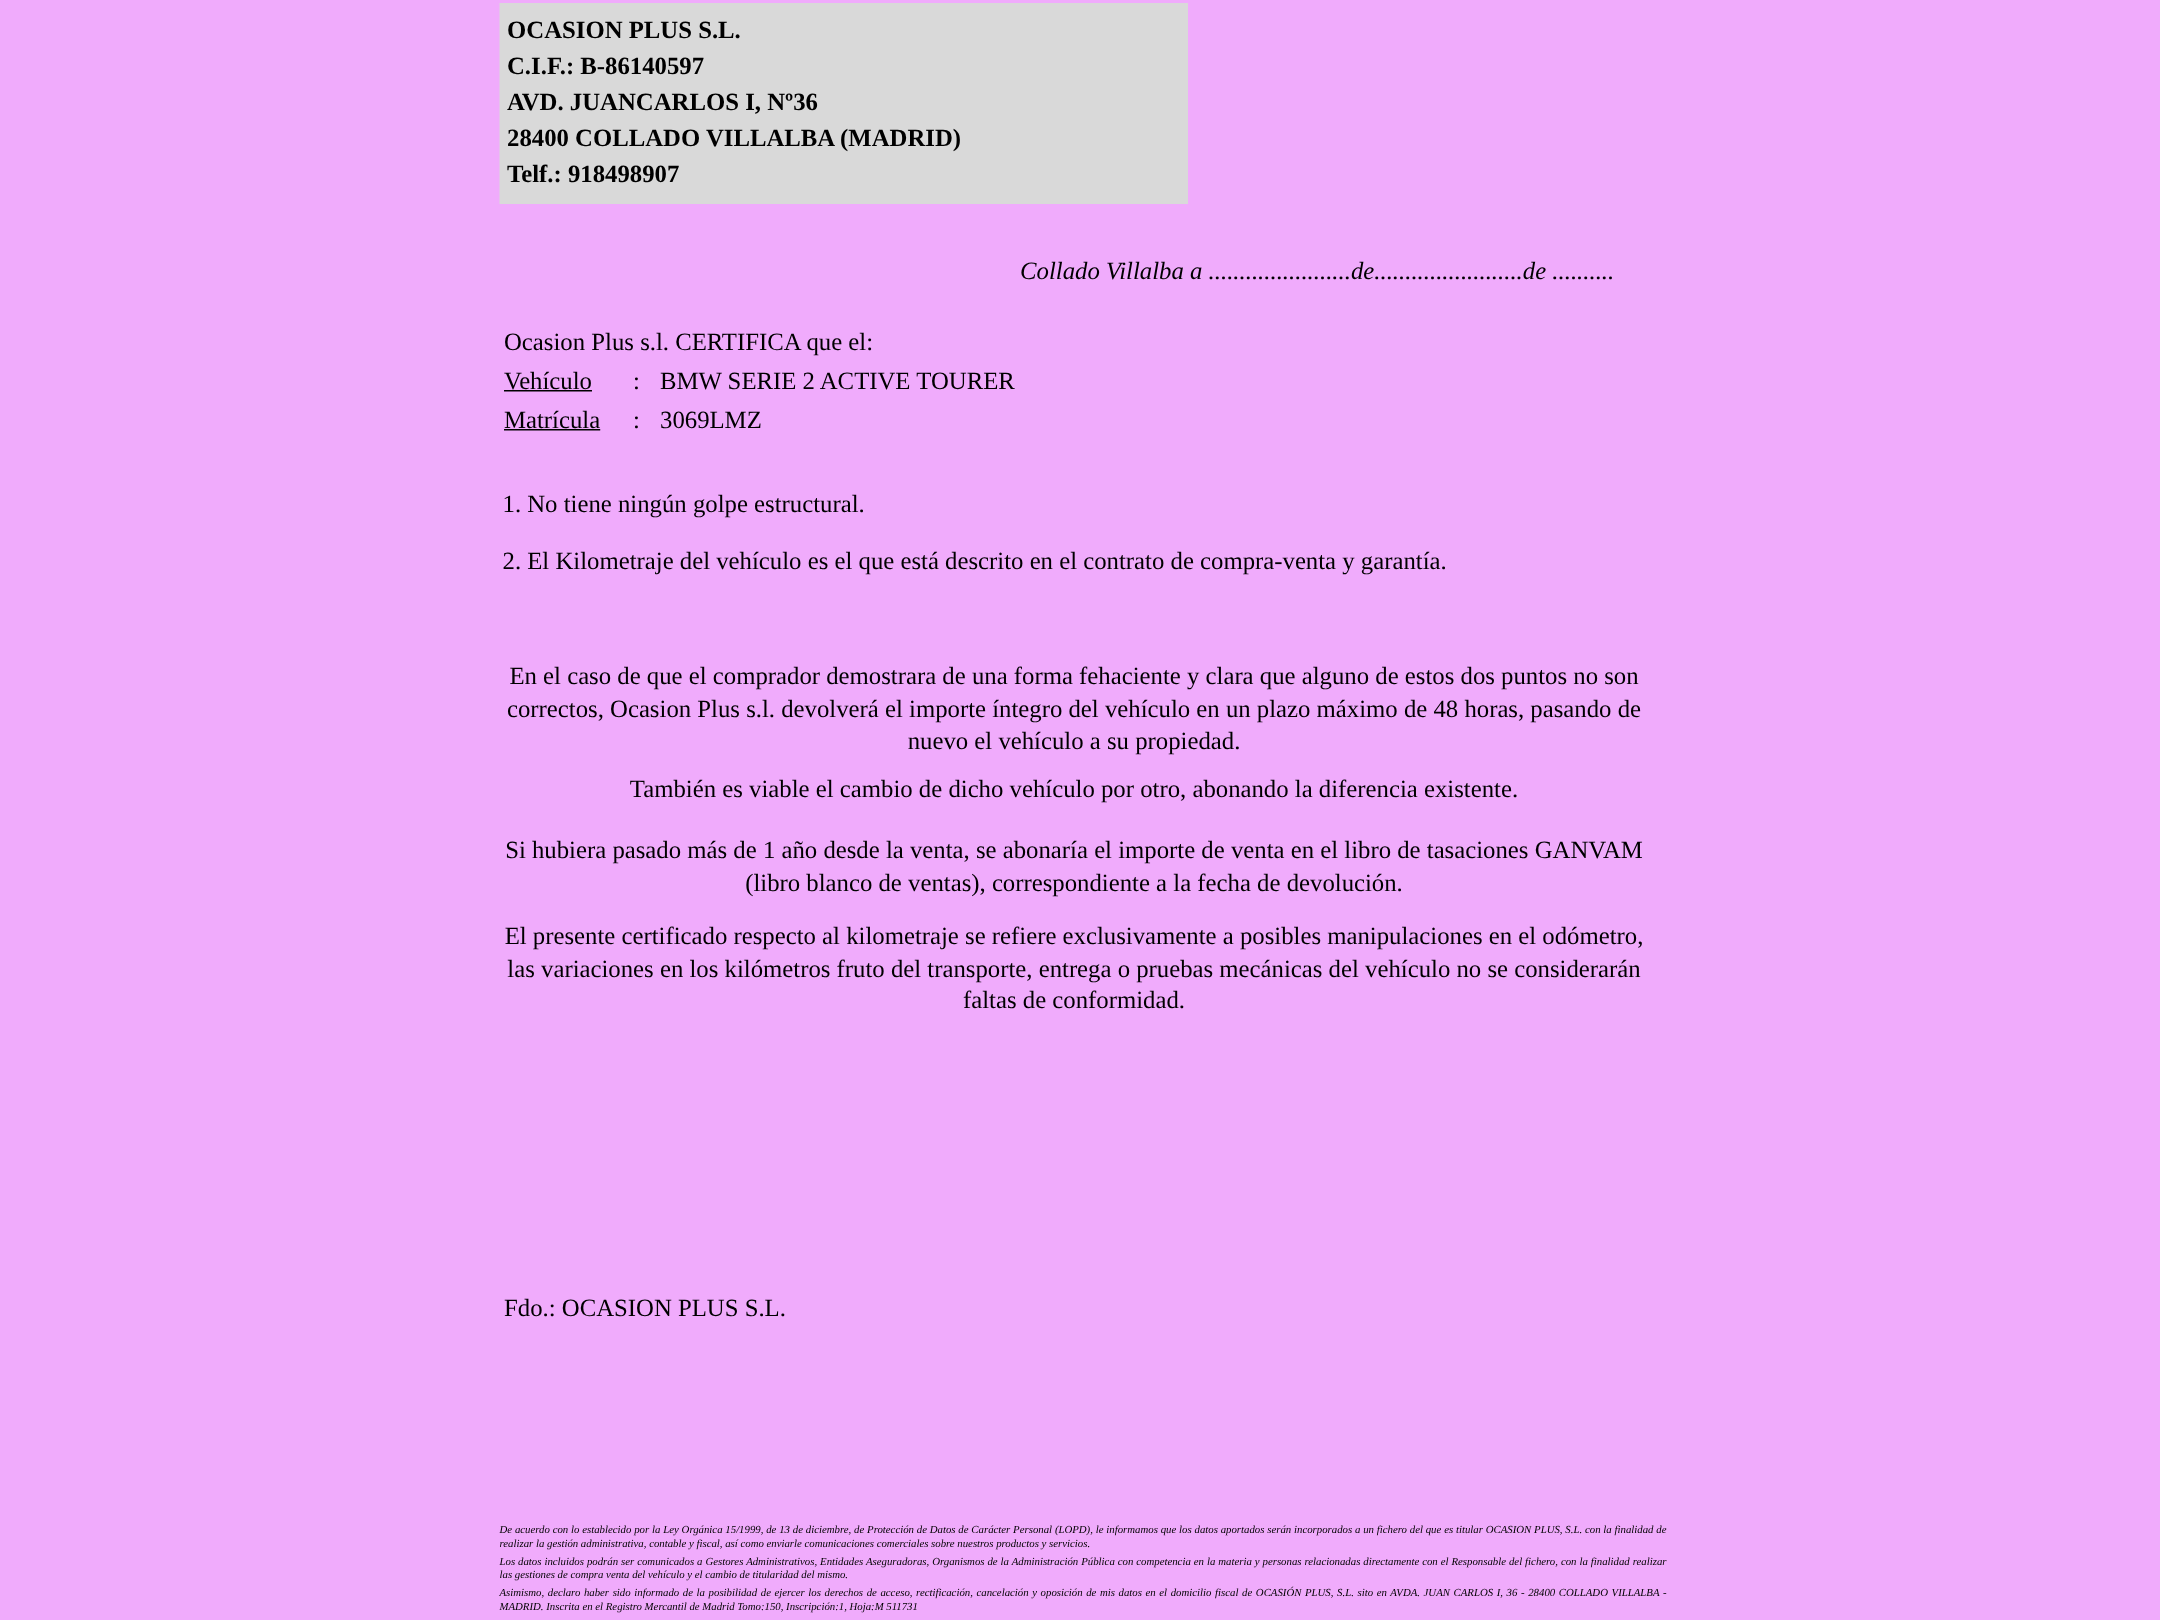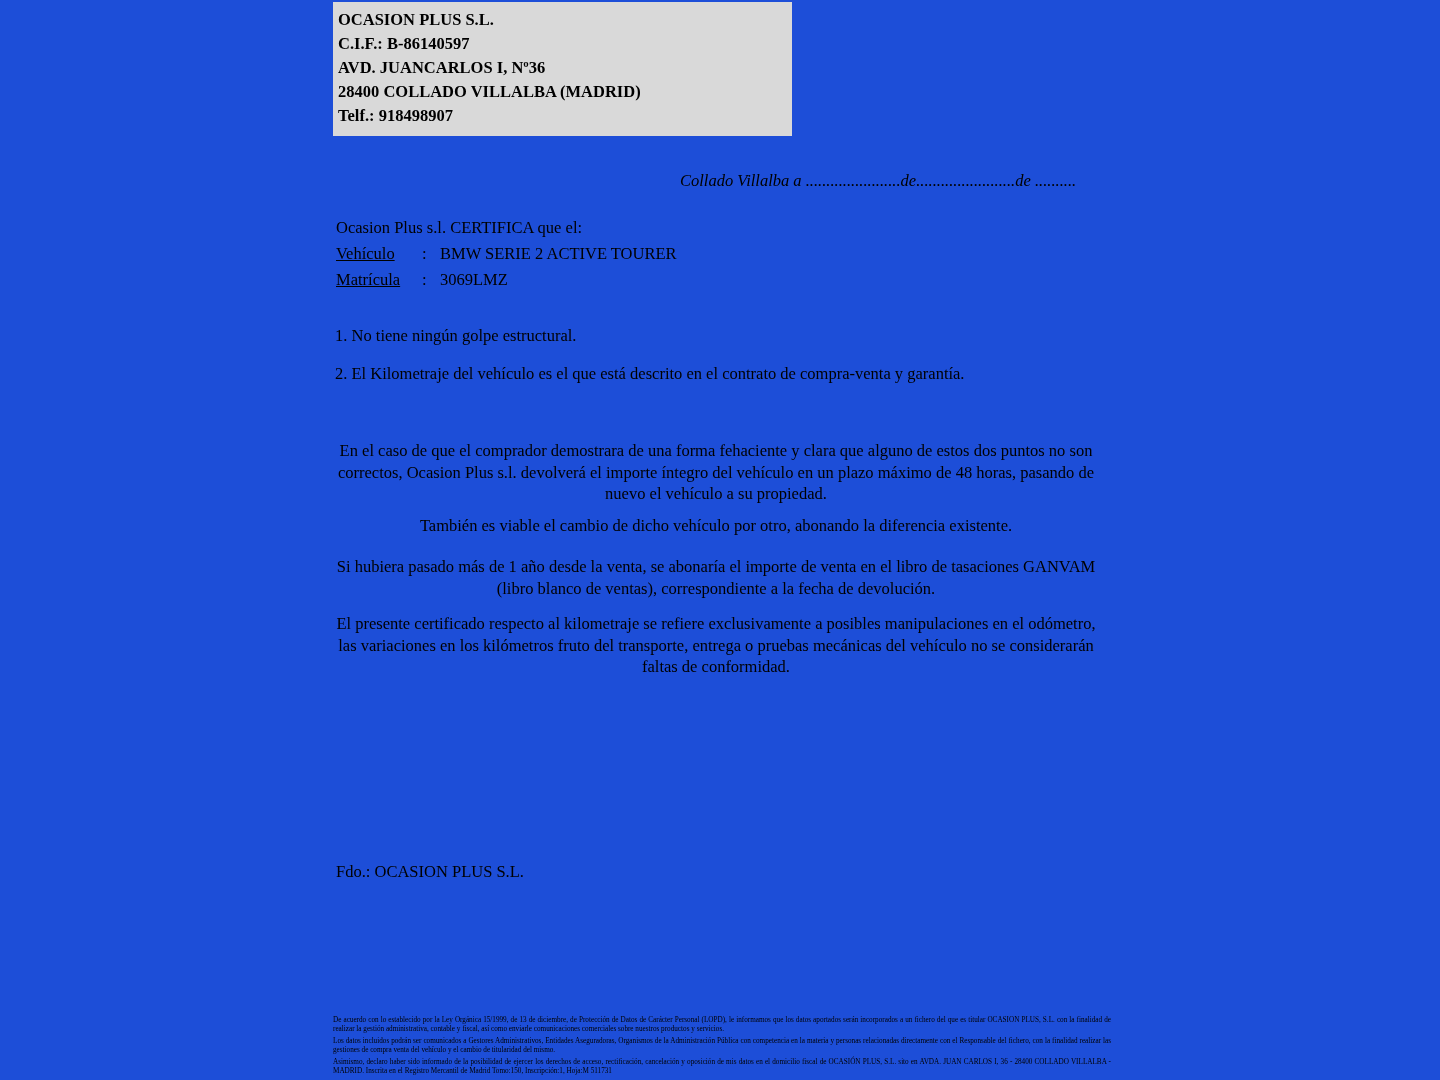--- a/index.html
+++ b/index.html
@@ -14,21 +14,21 @@
     font-family: "Liberation Serif", serif;
     color: #000000;
     overflow: hidden;
   }
   .page {
     position: absolute;
     left: 0;
     top: 0;
     width: 1440px;
     height: 1080px;
-    background: #1d4ed8;
+    background: #f0abfc;
   }
 
   
   .header-block {
     position: absolute;
     left: 333px;
     top: 2px;
     width: 459px;
     background: #d9d9d9;
     padding: 6px 0 8px 0;
@@ -119,20 +119,21 @@
     left: 333px;
     top: 1016px;
     width: 778px;
     font-size: 7.2px;
     line-height: 9.1px;
     text-align: justify;
     font-family: "Liberation Serif", serif;
   }
   .legal p {
     margin: 0 0 3px 0;
+    font-style: italic;
   }
   .legal p:last-child { margin-bottom: 0; }
 </style>
 </head>
 <body>
 
 <div class="page">
 
   <div class="header-block">
     <div class="header-line">OCASION PLUS S.L.</div>

